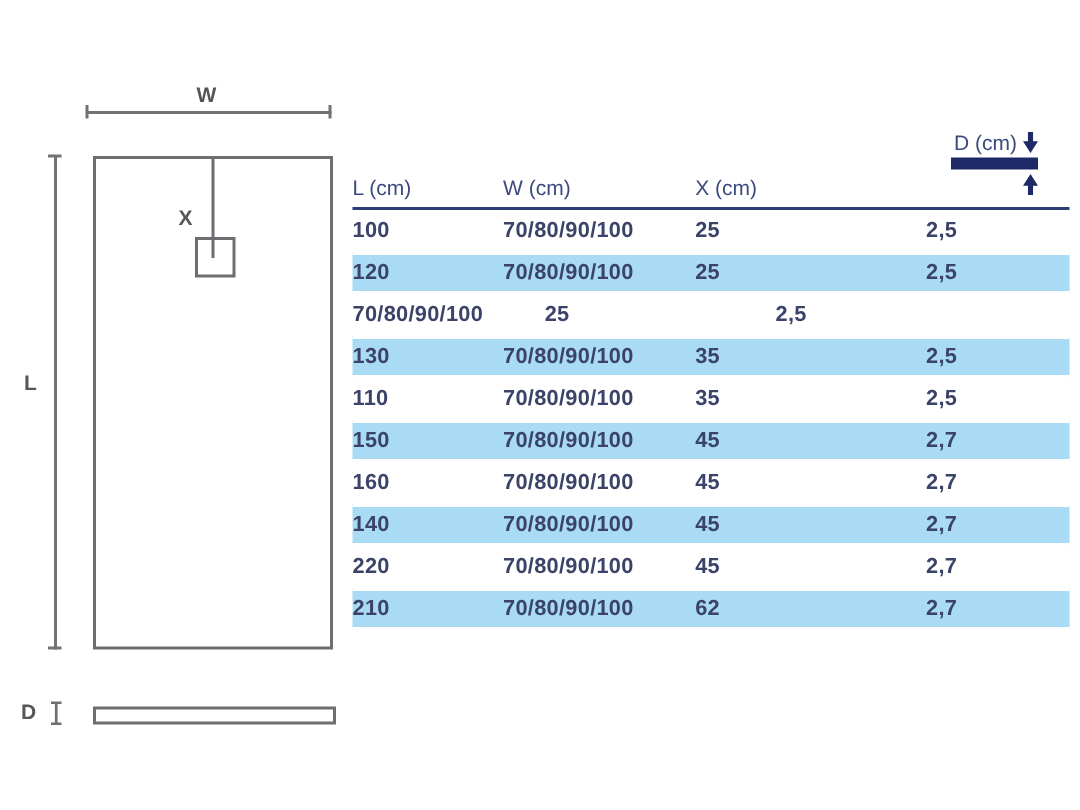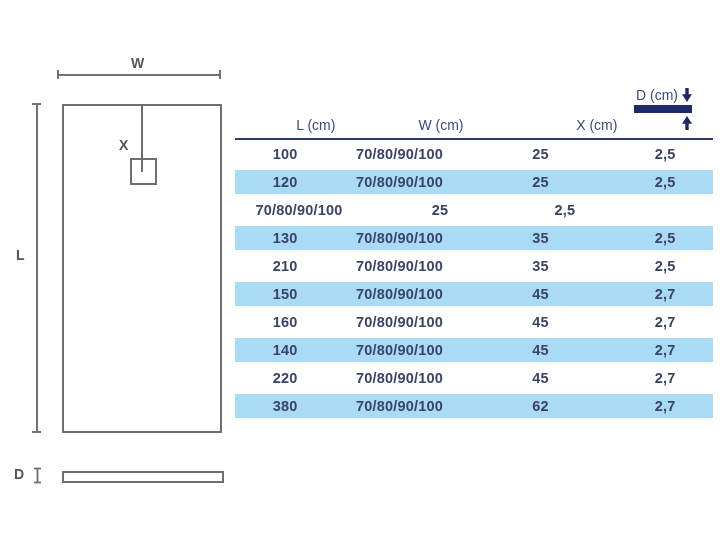--- a/index.html
+++ b/index.html
@@ -35,21 +35,21 @@
 
   .side-rect { left:62px; top:471px; width:162px; height:12px; }
   .d-label   { left:14px; top:466px; }
   .d-marker  { position:absolute; left:32px; top:467px; }
 
   
   .spec-table { position:absolute; left:235px; top:86px; width:478px; }
   .thead { position:relative; height:52px; }
   .thead-cells { display:flex; height:100%; align-items:flex-end; }
   .th {
-    font-size:14px; color:#3c4a80; text-align:right; padding-bottom:5px;
+    font-size:14px; color:#3c4a80; text-align:left; padding-bottom:5px;
   }
   .col-l { width:21%; }
   .col-w { width:26.8%; }
   .col-x { width:32.2%; }
   .col-d { width:20%; }
 
   .d-block {
     position:absolute; right:21px; top:1px; width:76px;
     display:flex; flex-direction:column; align-items:flex-end;
   }
@@ -58,21 +58,21 @@
   .d-bar { width:58px; height:8px; background:#1e2a68; margin-top:2px; }
   .d-arrow { display:block; }
 
   .header-sep { height:2px; background:#2c3c74; }
 
   .trow { display:flex; height:28px; align-items:center; }
   .trow:nth-child(even) {
     background:#a9dbf5; border-top:2px solid #ffffff; border-bottom:2px solid #ffffff;
   }
   .td {
-    font-size:14.5px; font-weight:600; color:#3b4368; text-align:center;
+    font-size:14.5px; font-weight:600; color:#3b4368; 
     letter-spacing:0.2px;
   }
 </style>
 </head>
 <body>
 
 <div class="canvas">
 
   <div>
     <div class="dim-h w-line"></div>
@@ -144,21 +144,21 @@
         <span class="td col-x">25</span>
         <span class="td col-d">2,5</span>
       </div>
         <div class="trow">
         <span class="td col-l">130</span>
         <span class="td col-w">70/80/90/100</span>
         <span class="td col-x">35</span>
         <span class="td col-d">2,5</span>
       </div>
         <div class="trow">
-        <span class="td col-l">210</span>
+        <span class="td col-l">110</span>
         <span class="td col-w">70/80/90/100</span>
         <span class="td col-x">35</span>
         <span class="td col-d">2,5</span>
       </div>
         <div class="trow">
         <span class="td col-l">150</span>
         <span class="td col-w">70/80/90/100</span>
         <span class="td col-x">45</span>
         <span class="td col-d">2,7</span>
       </div>
@@ -174,21 +174,21 @@
         <span class="td col-x">45</span>
         <span class="td col-d">2,7</span>
       </div>
         <div class="trow">
         <span class="td col-l">220</span>
         <span class="td col-w">70/80/90/100</span>
         <span class="td col-x">45</span>
         <span class="td col-d">2,7</span>
       </div>
         <div class="trow">
-        <span class="td col-l">380</span>
+        <span class="td col-l">210</span>
         <span class="td col-w">70/80/90/100</span>
         <span class="td col-x">62</span>
         <span class="td col-d">2,7</span>
       </div>
       </div>
   </div>
 
 </div>
 
 </body></html>

